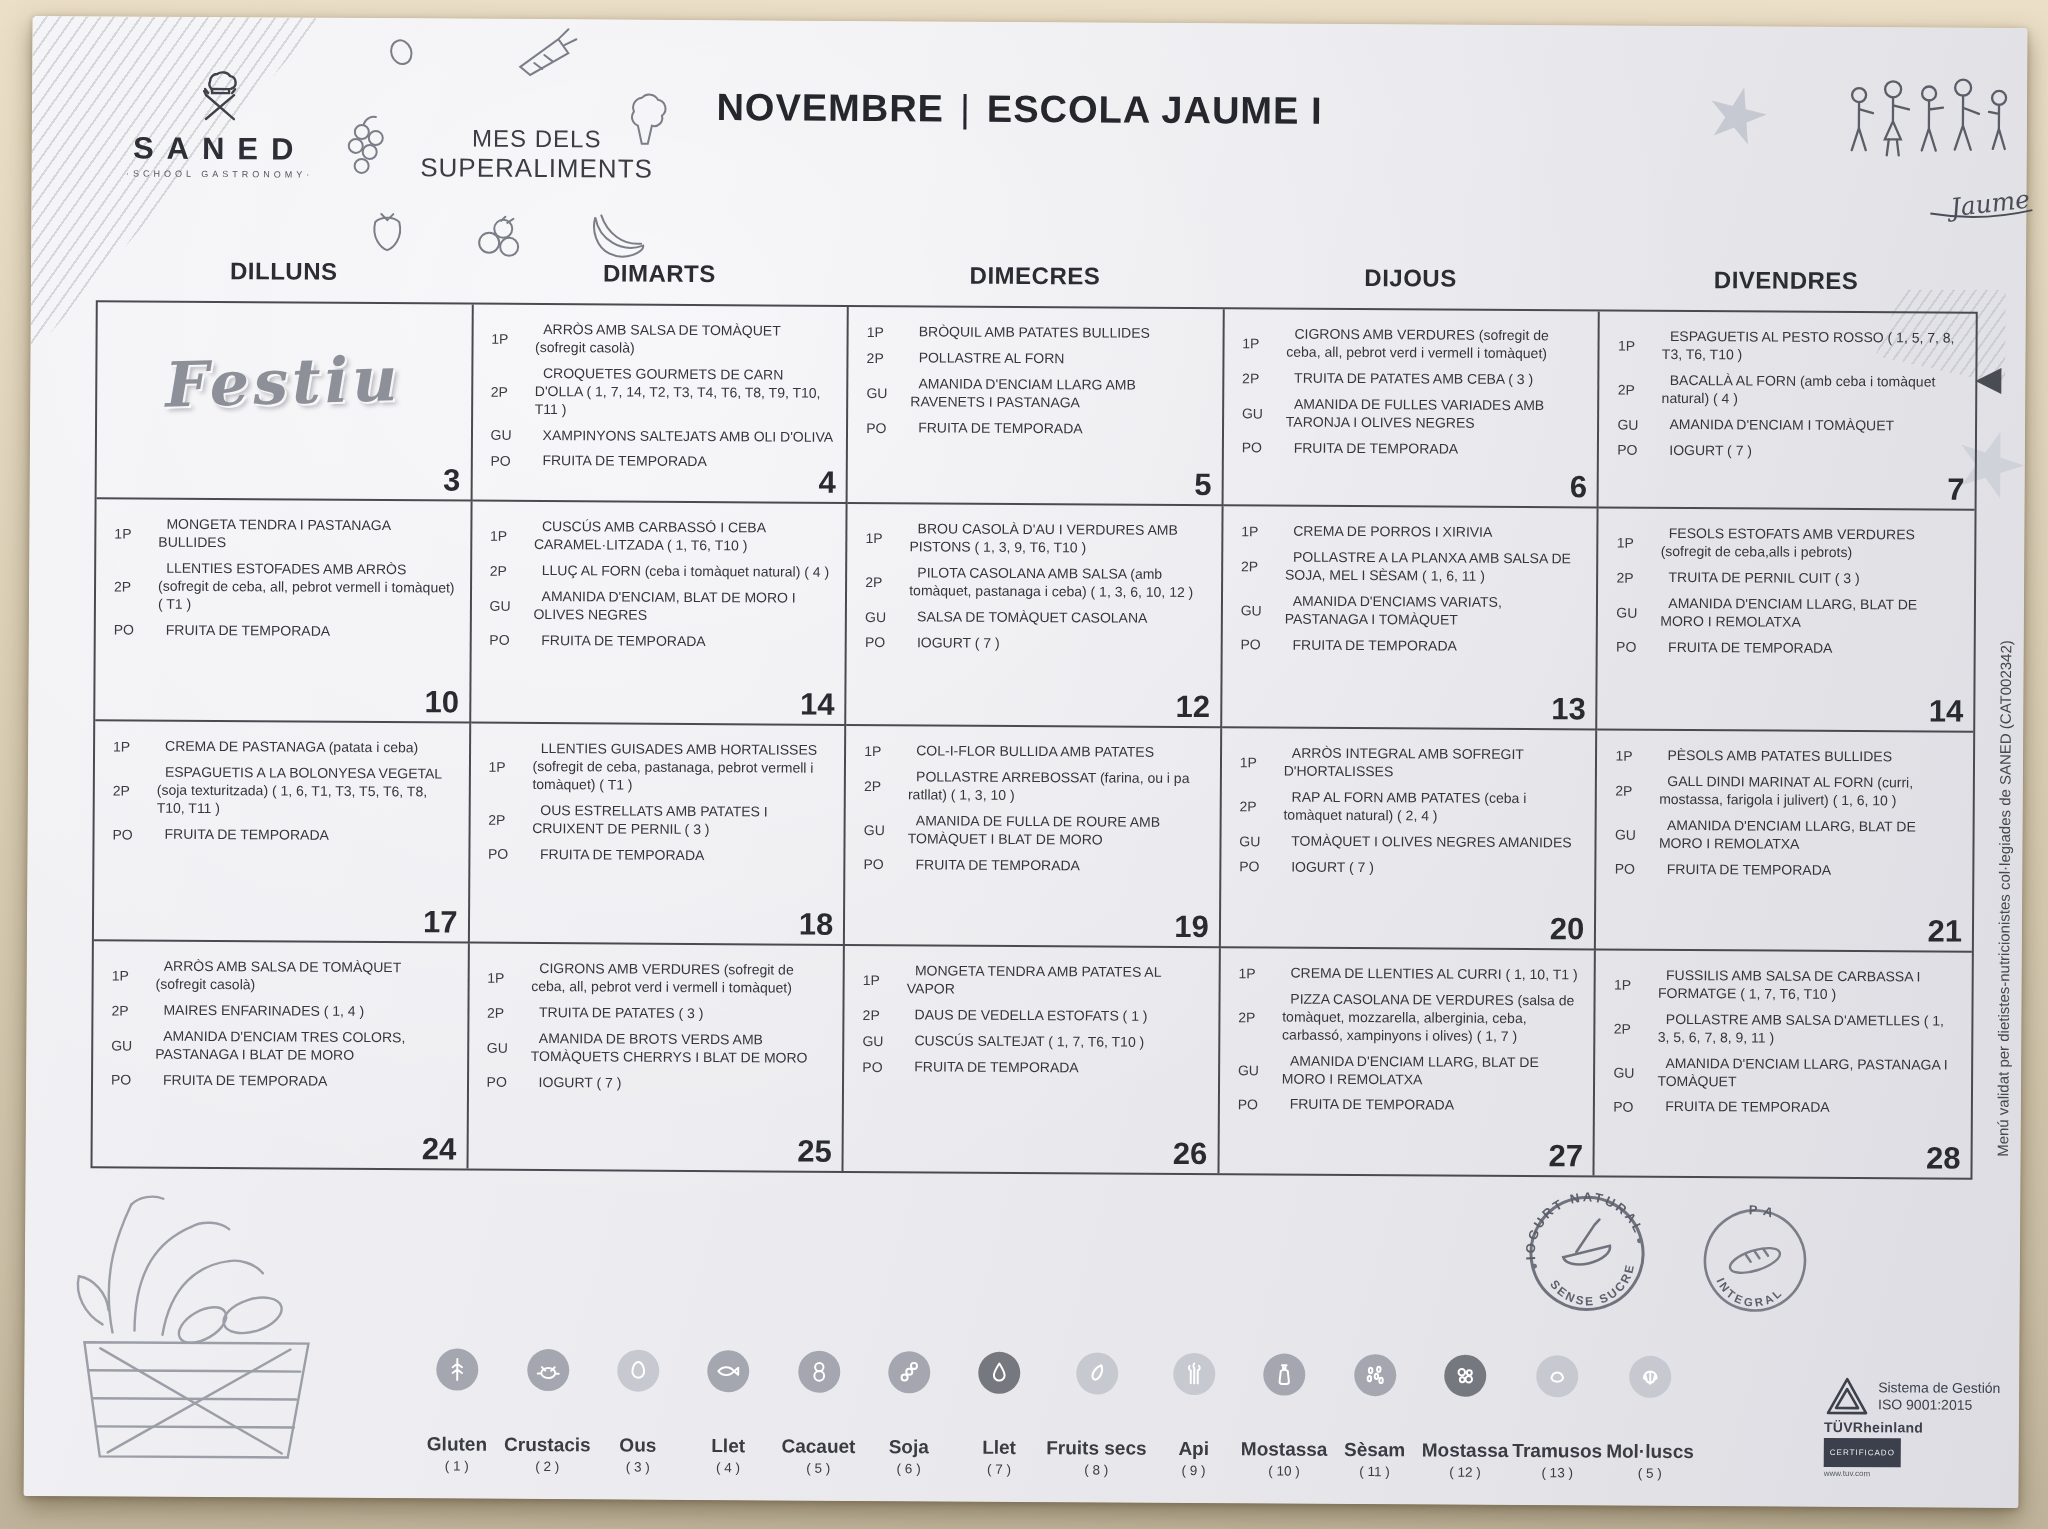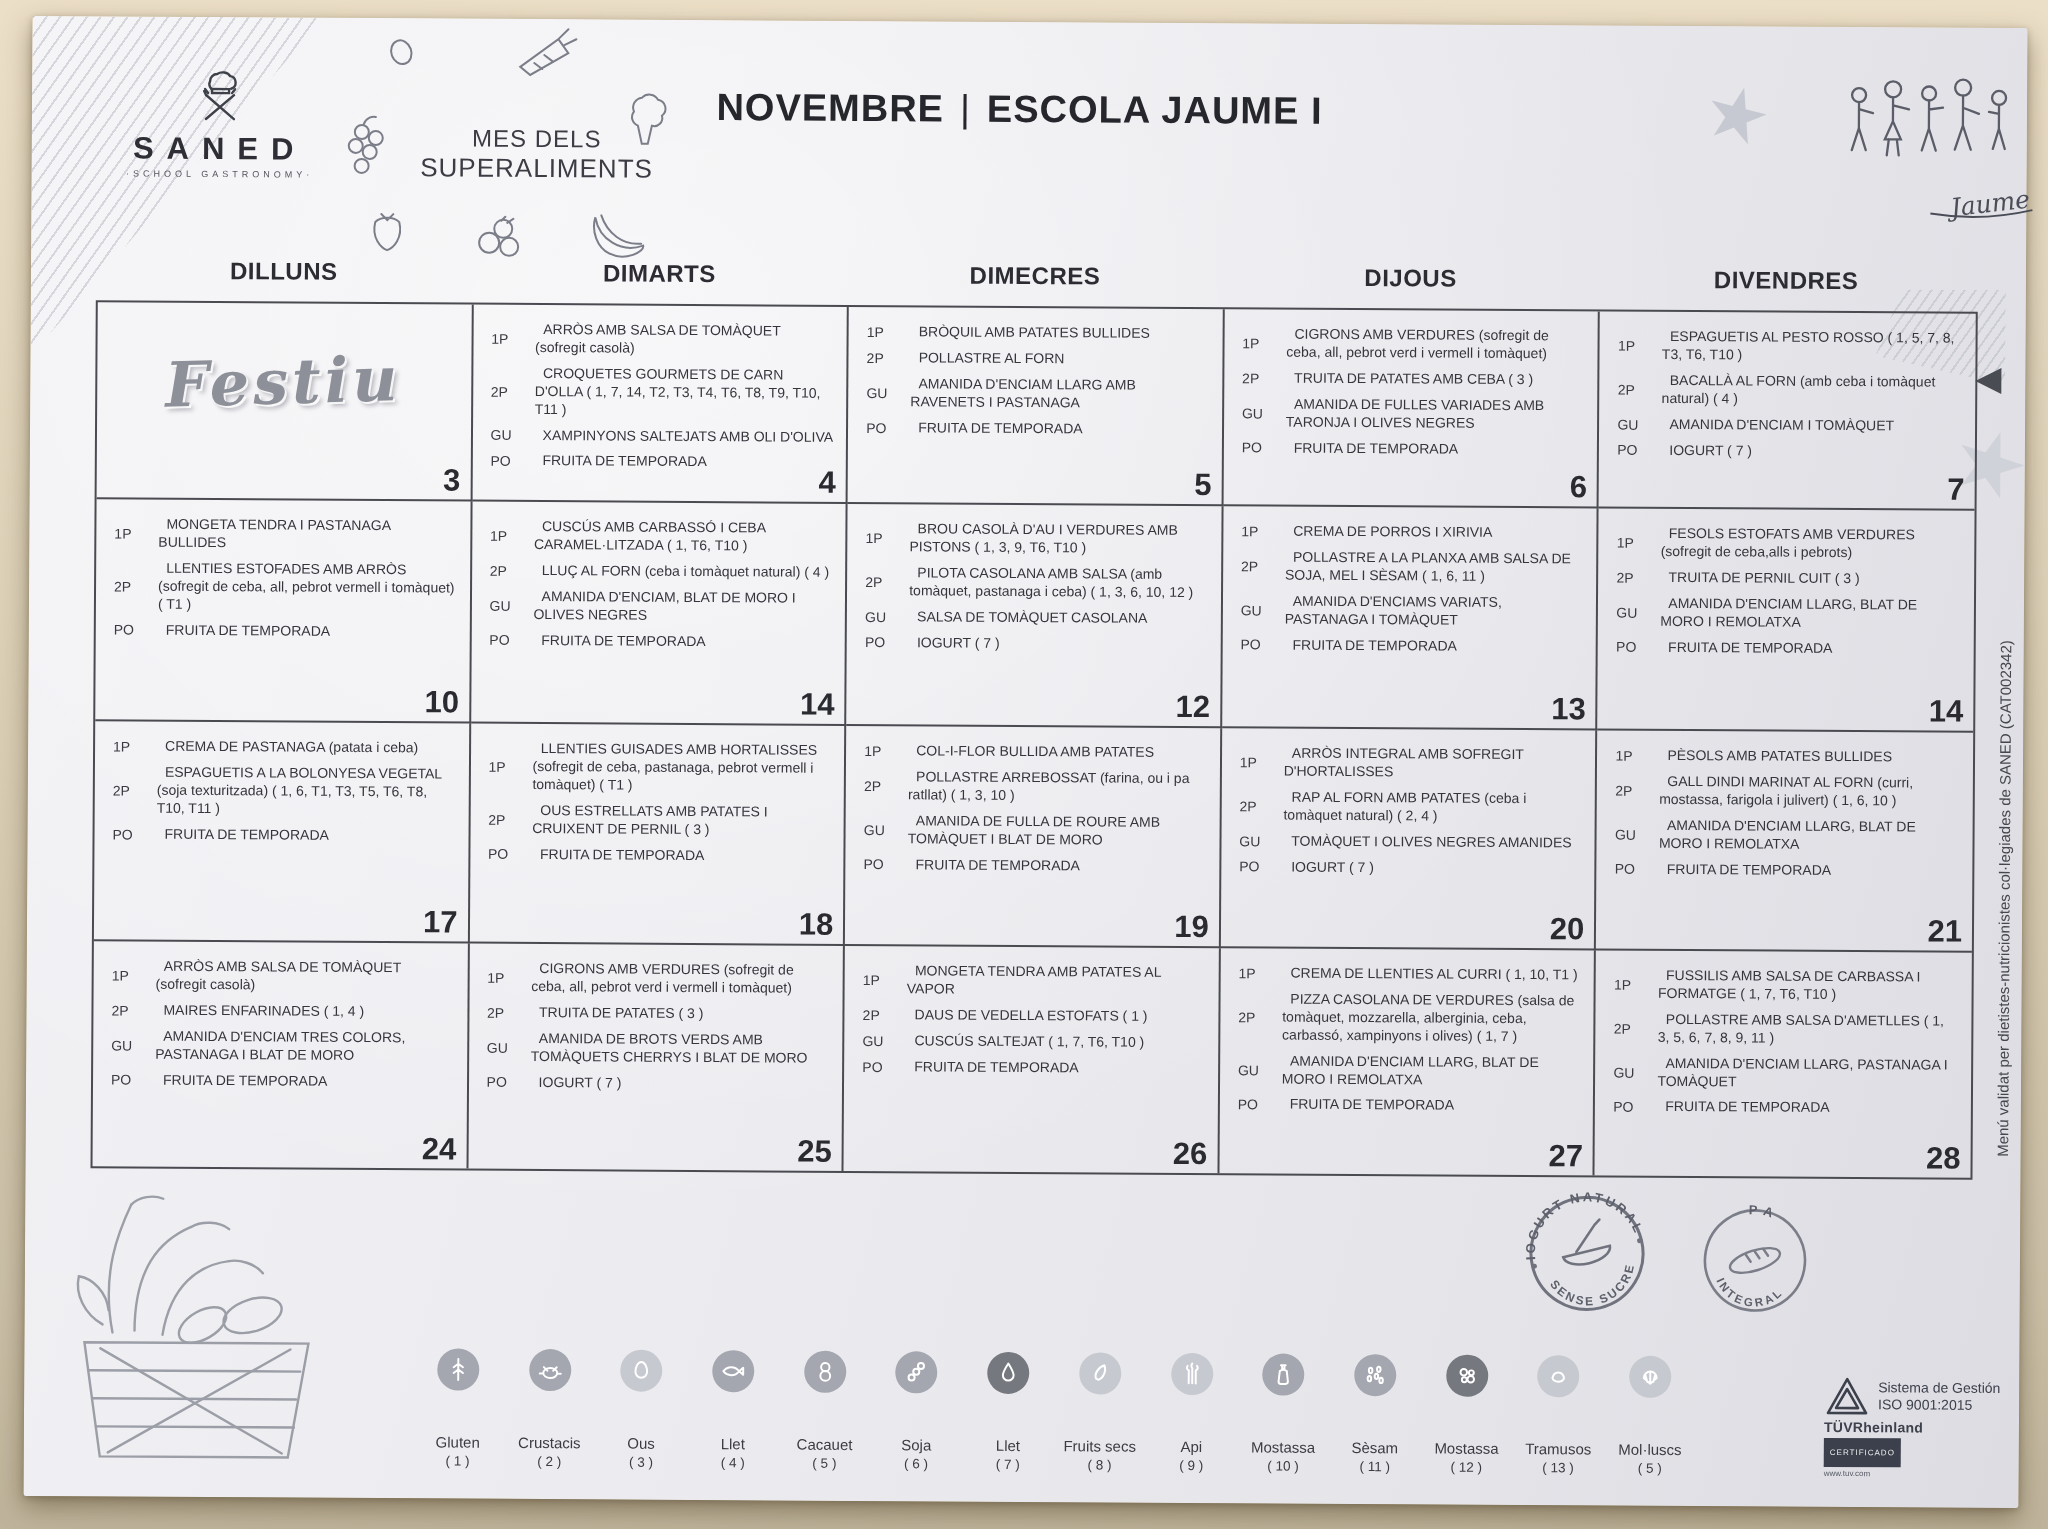--- a/index.html
+++ b/index.html
@@ -60,21 +60,21 @@
     font-weight:bold;font-size:62px;color:#8e9099;letter-spacing:4px;transform:rotate(-2deg);
     text-shadow:2px 2px 0 rgba(255,255,255,.85), 4px 4px 4px rgba(70,70,85,.35);}
   
   .allergens{position:absolute;left:390px;top:1330px;width:1280px;display:grid;
     grid-template-columns:repeat(14,1fr);column-gap:4px;text-align:center;}
   .al-icon{width:42px;height:42px;border-radius:50%;margin:0 auto 8px auto;display:flex;align-items:center;justify-content:center;}
   .al-svg{width:28px;height:28px;}
   .tone-mid{background:#a4a7b0;}
   .tone-dark{background:#75787f;}
   .tone-light{background:#c6c9cf;}
-  .al-name{font-size:15px;font-weight:normal;color:#3b3c43;white-space:nowrap;margin-top:43px;}
+  .al-name{font-size:19px;font-weight:bold;color:#3b3c43;white-space:nowrap;margin-top:43px;}
   .al-num{font-size:13.5px;color:#3b3c43;margin-top:3px;}
   
   .stamp{position:absolute;}
   .stamp text{font-family:"Liberation Sans",sans-serif;font-weight:bold;fill:#5d606b;}
   
   .tuv{position:absolute;left:1800px;top:1348px;width:180px;color:#3d414c;}
   .tuv-row{display:flex;gap:8px;align-items:center;}
   .tuv-lines{font-size:14px;line-height:1.25;}
   .tuv-brand{font-size:14px;font-weight:bold;margin-top:2px;letter-spacing:.3px;}
   .tuv-bar{display:inline-block;background:#3c404c;color:#eee;font-size:8px;letter-spacing:1px;padding:10px 6px;margin-top:3px;}

